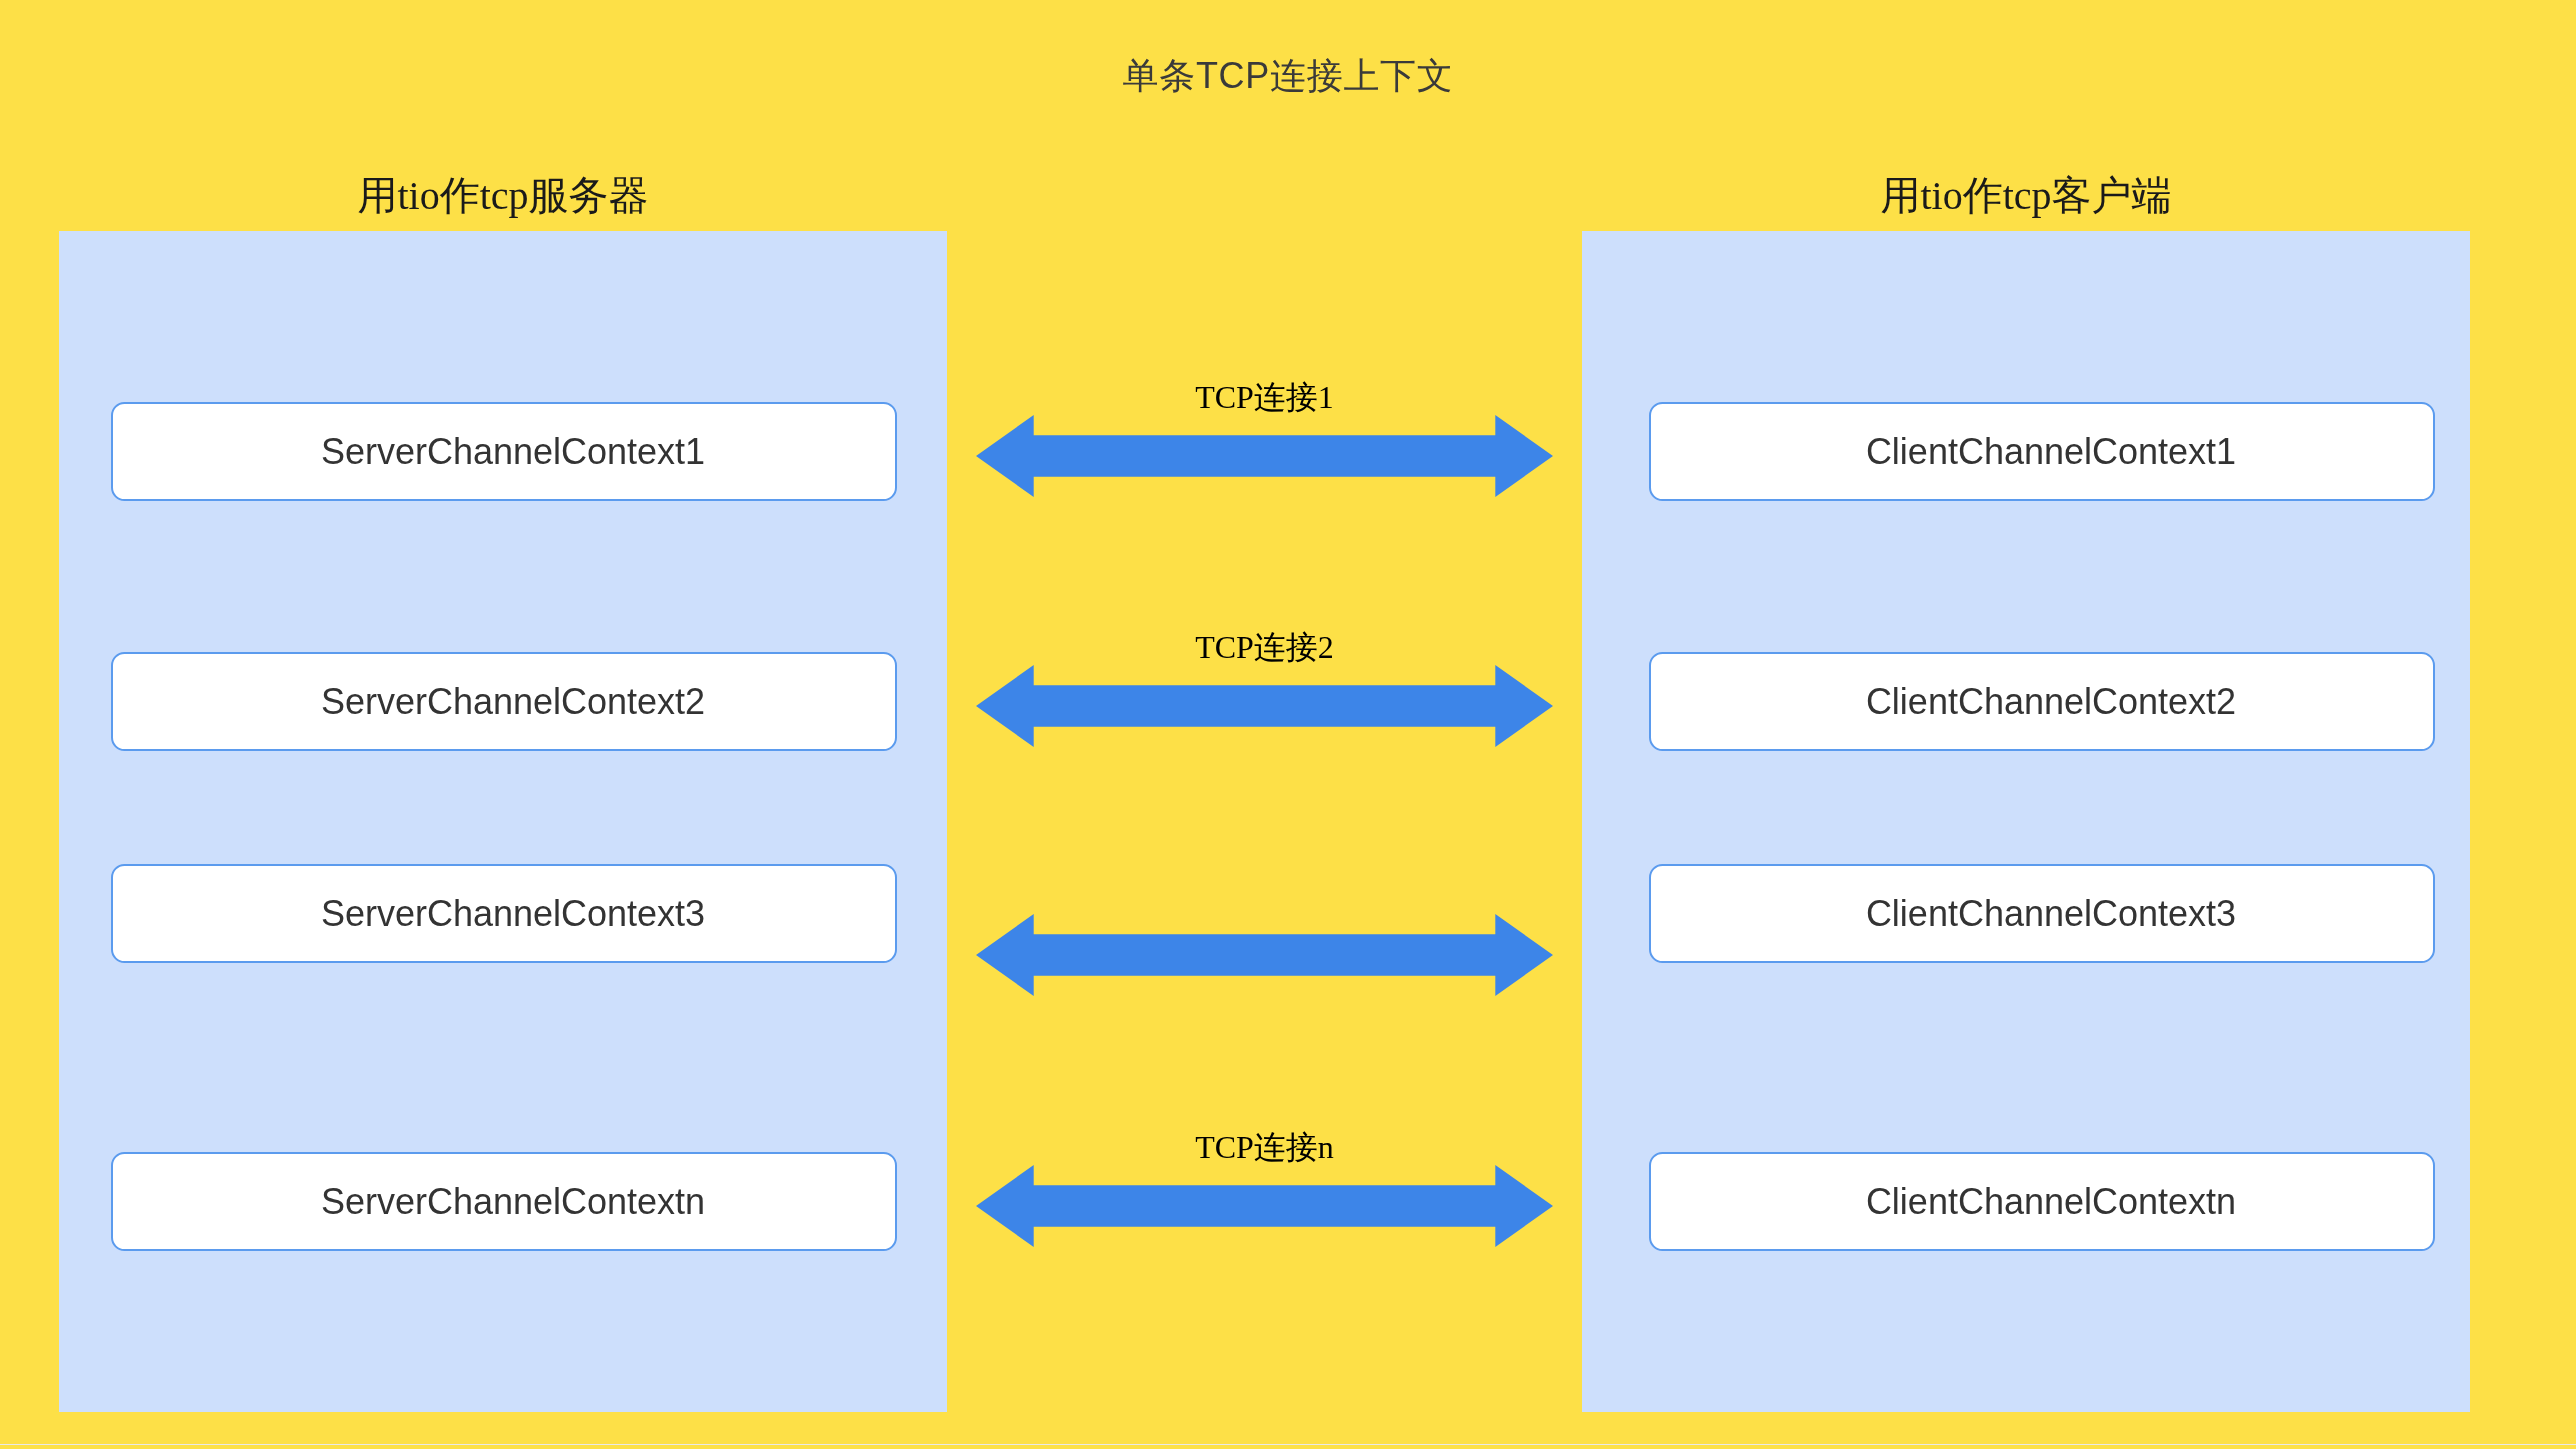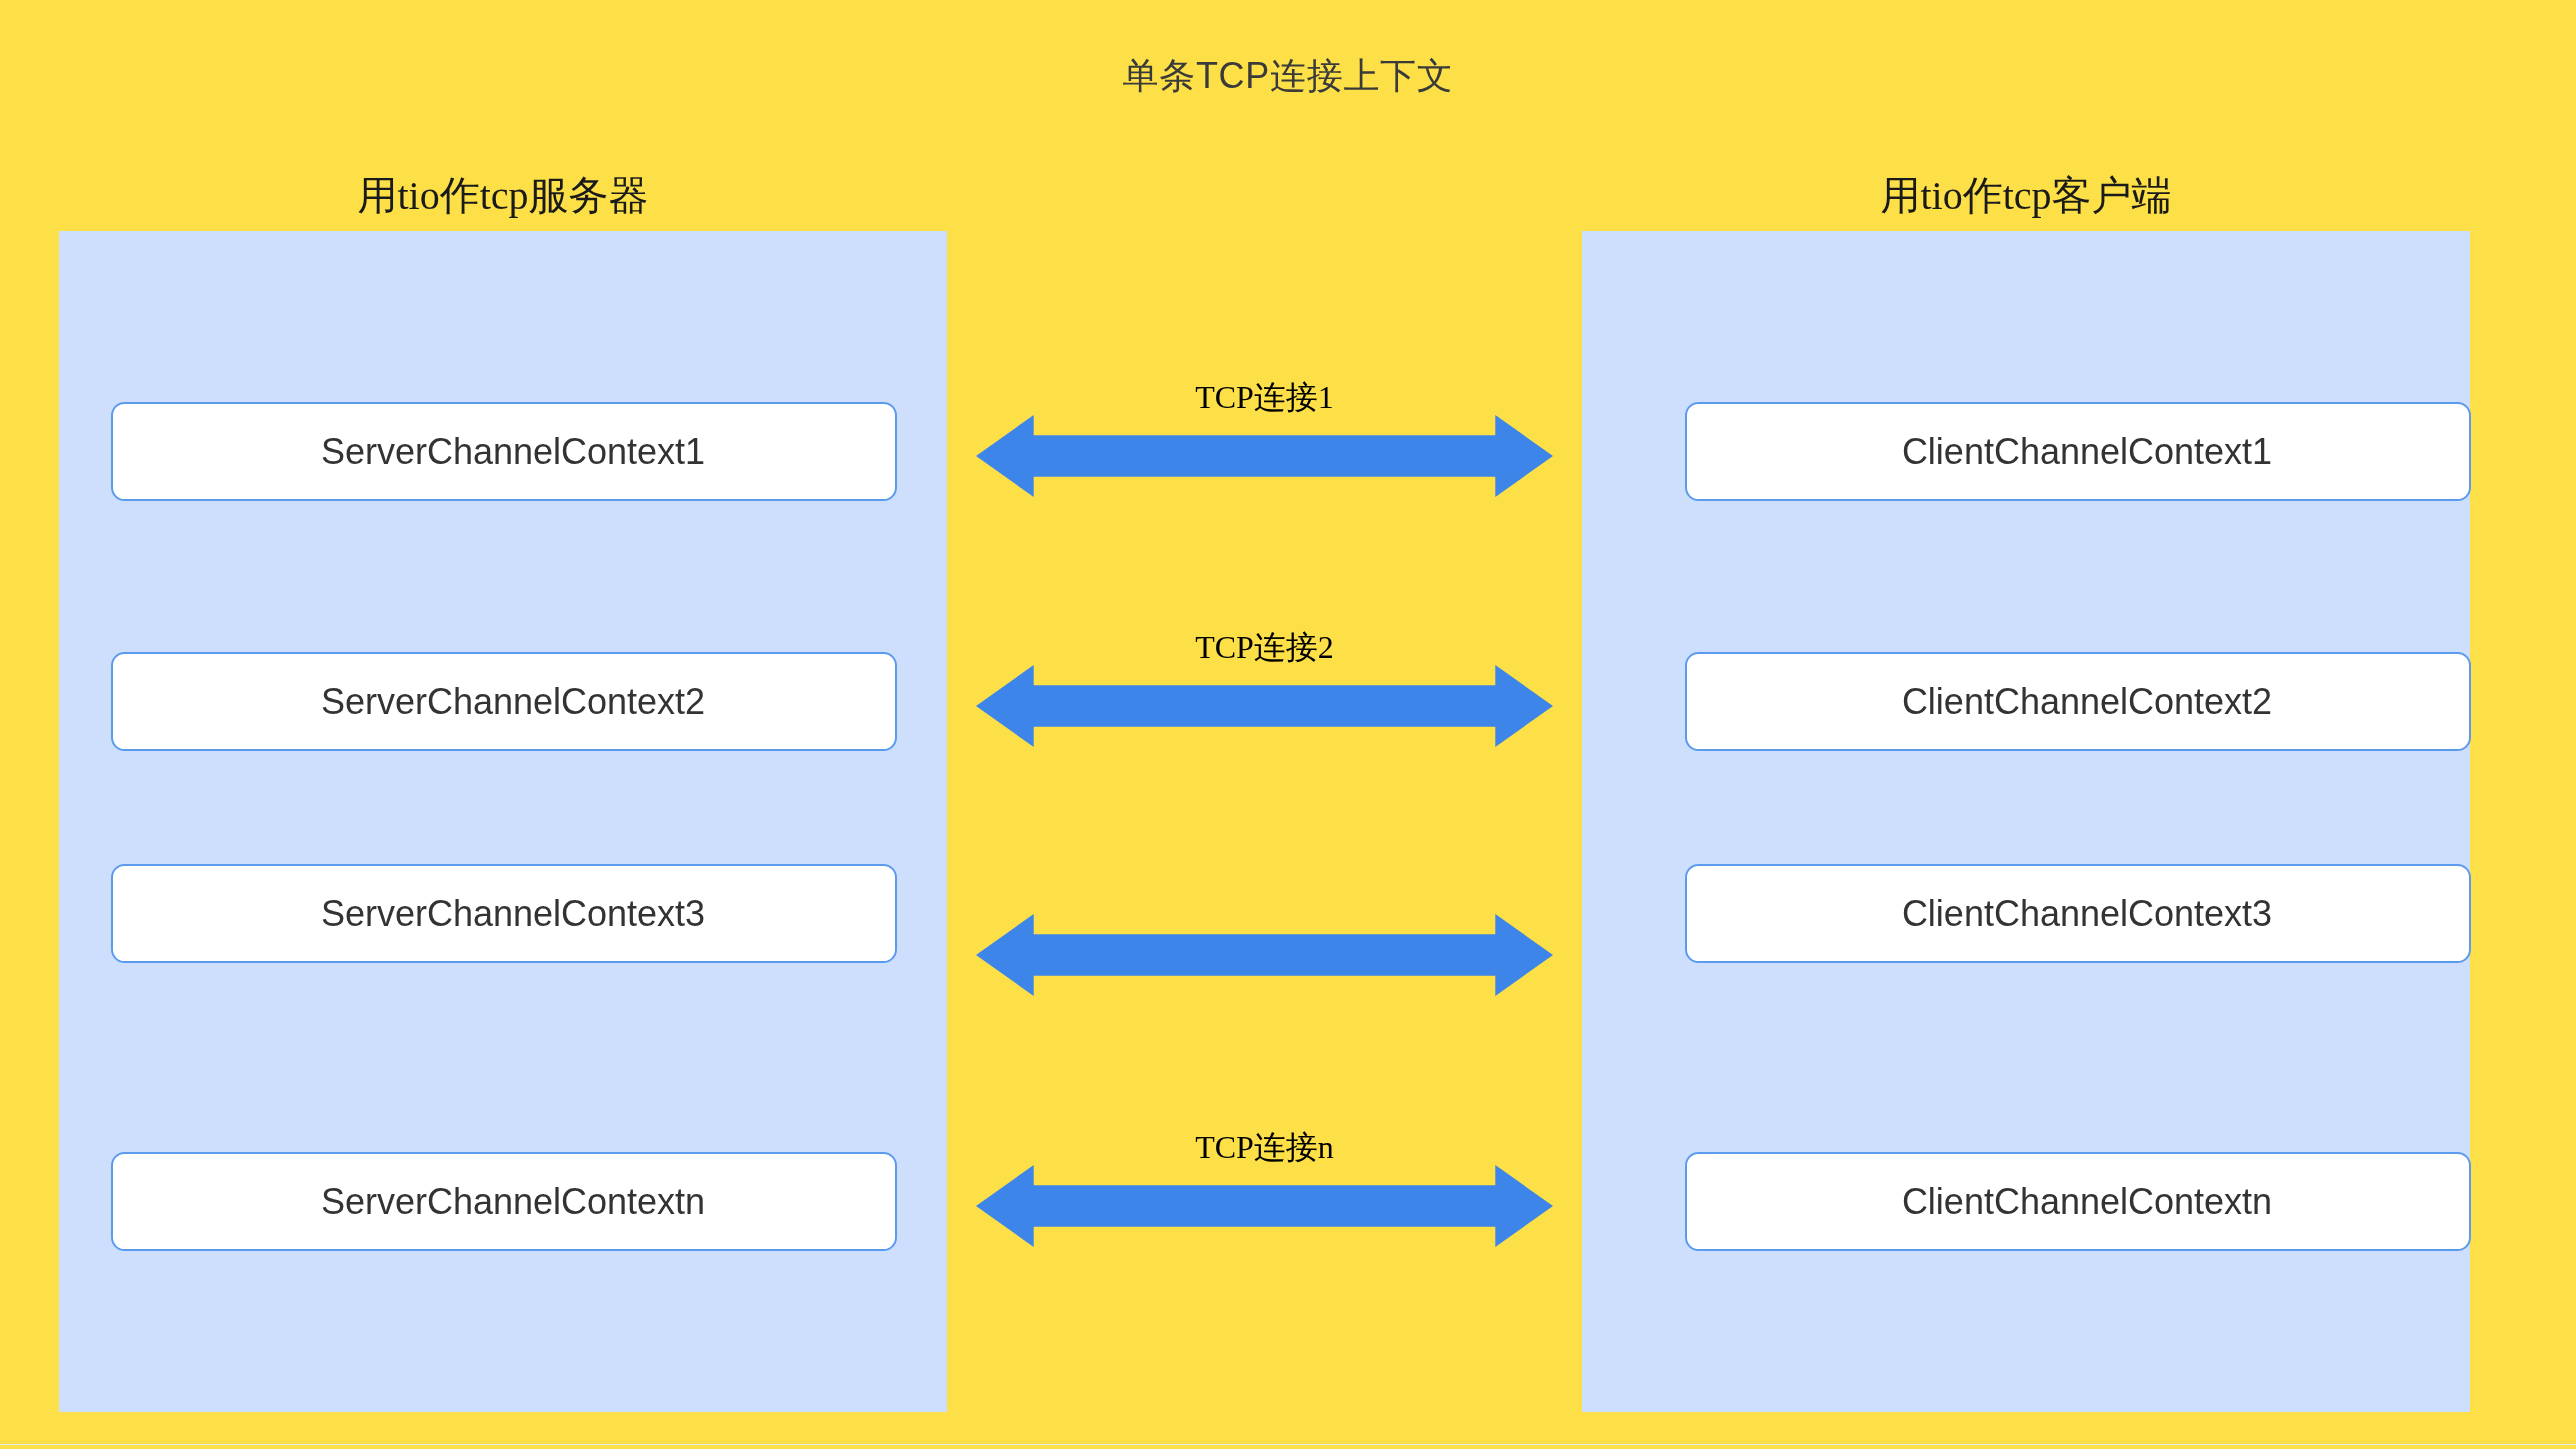--- a/index.html
+++ b/index.html
@@ -76,21 +76,21 @@
     padding-left: 18px;
   }
   .ctx-box .ctx-label {
     font-family: "Liberation Sans", sans-serif;
     font-size: 36px;
     color: #333333;
     white-space: nowrap;
     letter-spacing: 0px;
   }
   .panel.left  .ctx-box { left: 52px; }
-  .panel.right .ctx-box { left: 67px; margin-left: 36px; }
+  .panel.right .ctx-box { left: 67px; }
 
   .r0 { top: 171px; }
   .r1 { top: 421px; }
   .r2 { top: 633px; justify-content: center; }
   .r3 { top: 921px; }
 
   
   .conn {
     position: absolute;
     left: 976px;

